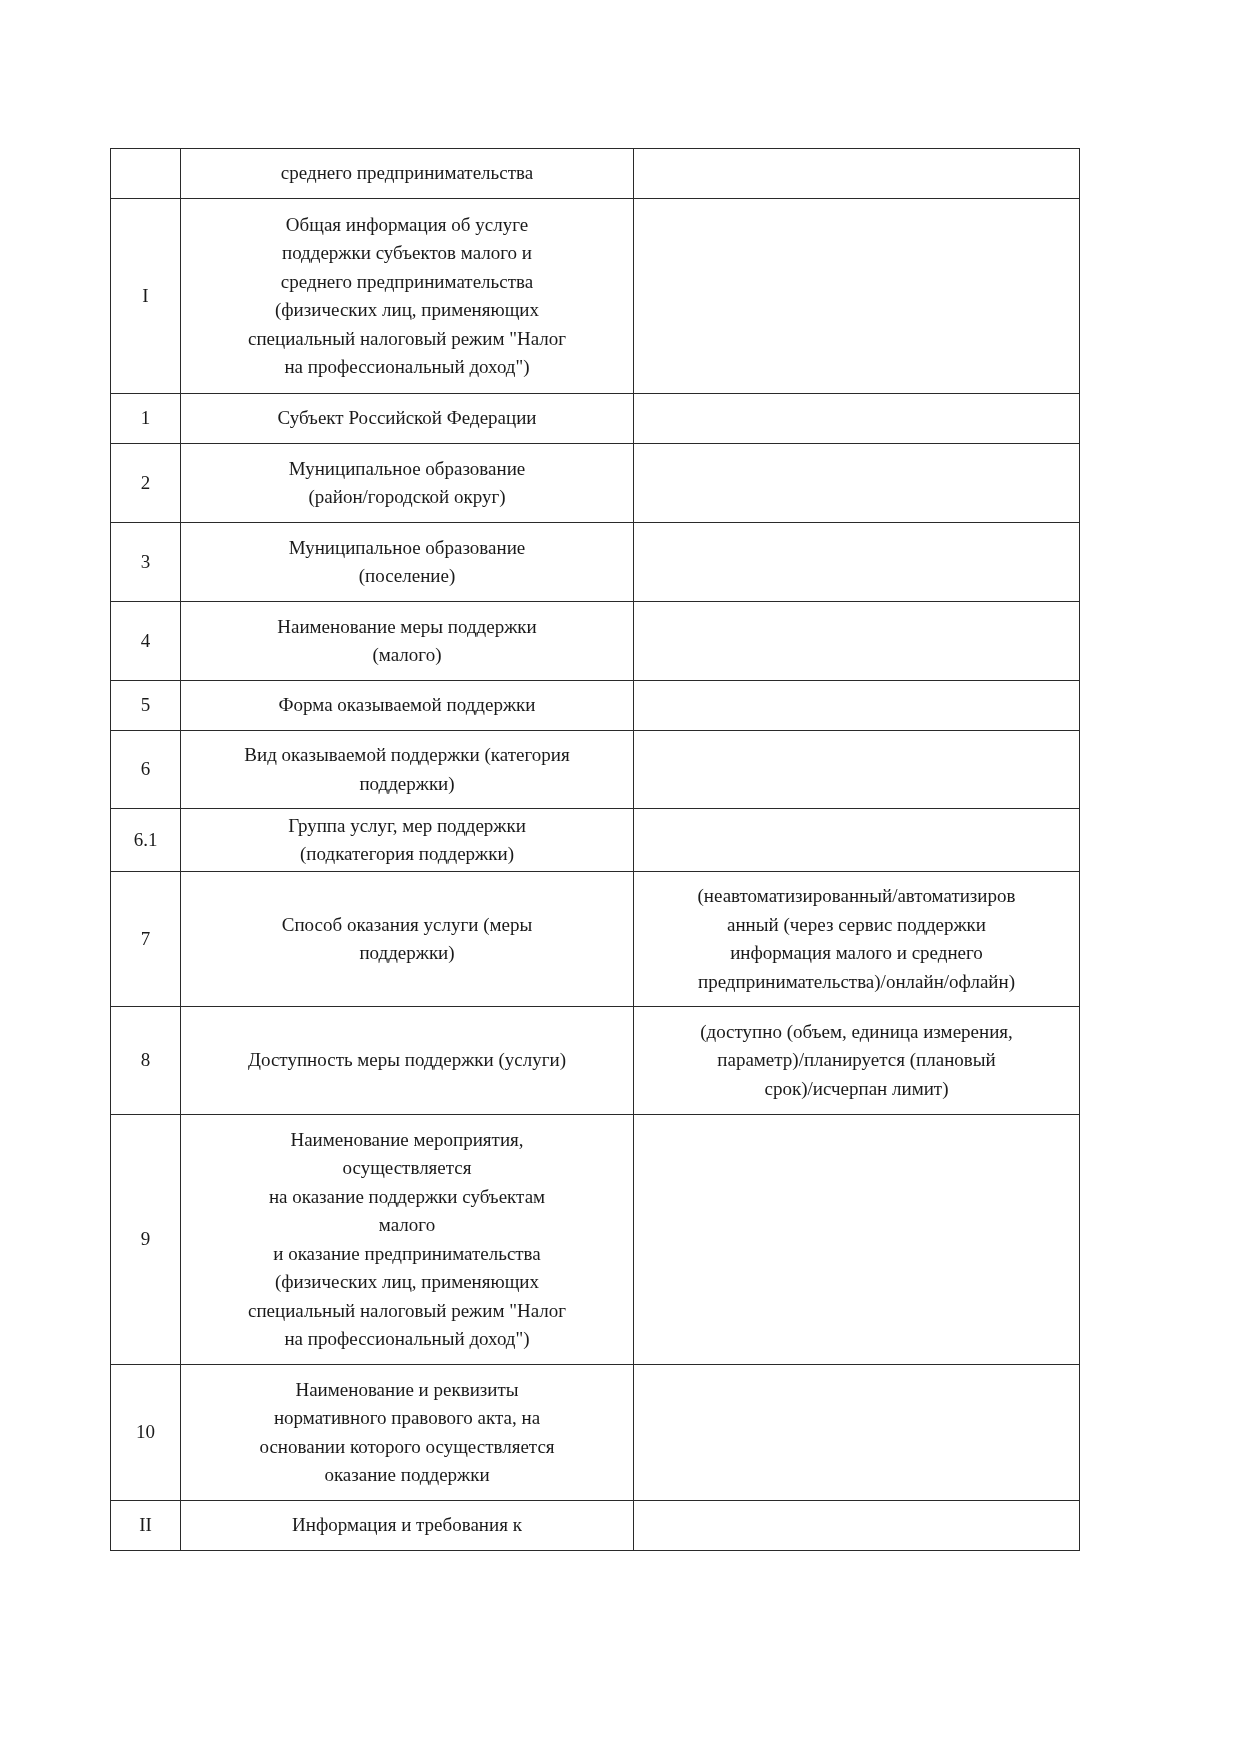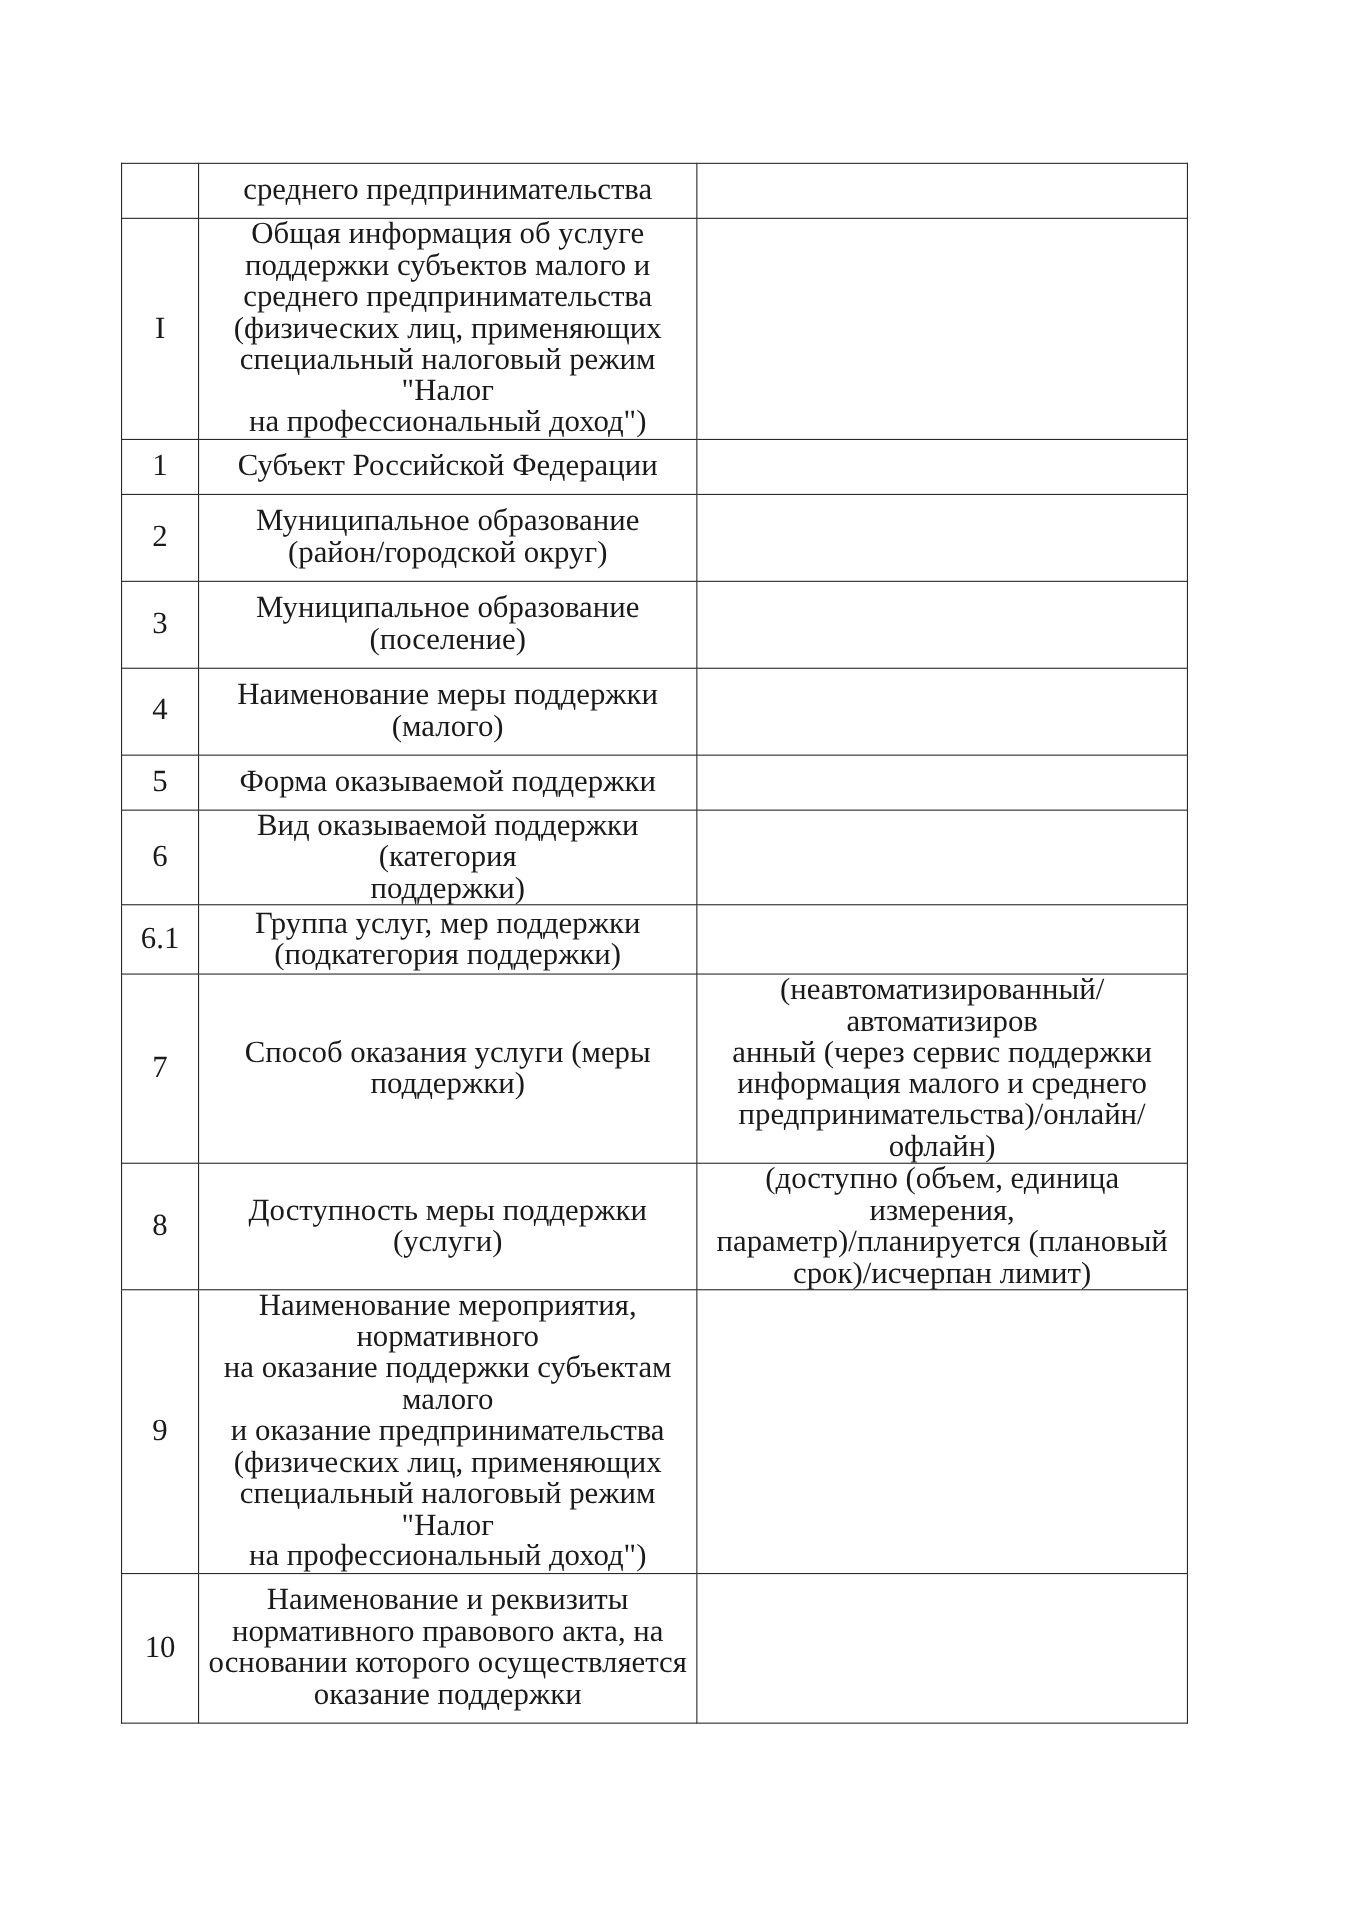--- a/index.html
+++ b/index.html
@@ -4,21 +4,21 @@
 <style>
   html, body { margin: 0; padding: 0; background: #ffffff; }
   body { width: 1240px; height: 1754px; position: relative; overflow: hidden;
          font-family: "Liberation Serif", "DejaVu Serif", serif; color: #1a1a1a; }
   table.form-table {
     position: absolute; left: 110px; top: 148px;
     border-collapse: collapse; table-layout: fixed; width: 930px;
   }
   table.form-table td {
     border: 1.5px solid #2a2a2a;
-    font-size: 28px; line-height: 28.5px;
+    font-size: 19px; line-height: 28.5px;
     vertical-align: middle; padding: 0 6px;
   }
   td.c-num { width: 57px; text-align: center; padding: 0; }
   td.c-label { width: 440px; text-align: center; }
   td.c-value { width: 433px; text-align: center; font-family: Liberation Serif, serif; }
   td.c-label.centered { text-align: center; }
   .lines span { display: block; }
 </style>
 </head>
 <body>
@@ -119,34 +119,41 @@
         <td class="c-value lines">
           <span>(доступно (объем, единица измерения,</span>
           <span>параметр)/планируется (плановый</span>
           <span>срок)/исчерпан лимит)</span>
         </td>
       </tr>
       <tr style="height: 250px;">
         <td class="c-num">9</td>
         <td class="c-label lines">
           <span>Наименование мероприятия,</span>
-          <span>нормативного</span>
+          <span>осуществляется</span>
           <span>на оказание поддержки субъектам</span>
           <span>малого</span>
           <span>и оказание предпринимательства</span>
           <span>(физических лиц, применяющих</span>
           <span>специальный налоговый режим "Налог</span>
           <span>на профессиональный доход")</span>
         </td>
         <td class="c-value lines"></td>
       </tr>
       <tr style="height: 136px;">
         <td class="c-num">10</td>
         <td class="c-label lines">
           <span>Наименование и реквизиты</span>
           <span>нормативного правового акта, на</span>
           <span>основании которого осуществляется</span>
           <span>оказание поддержки</span>
         </td>
         <td class="c-value lines"></td>
       </tr>
+      <tr style="height: 50px;">
+        <td class="c-num">II</td>
+        <td class="c-label lines">
+          <span>Информация и требования к</span>
+        </td>
+        <td class="c-value lines"></td>
+      </tr>
     </tbody>
 </table>
 
 </body></html>

